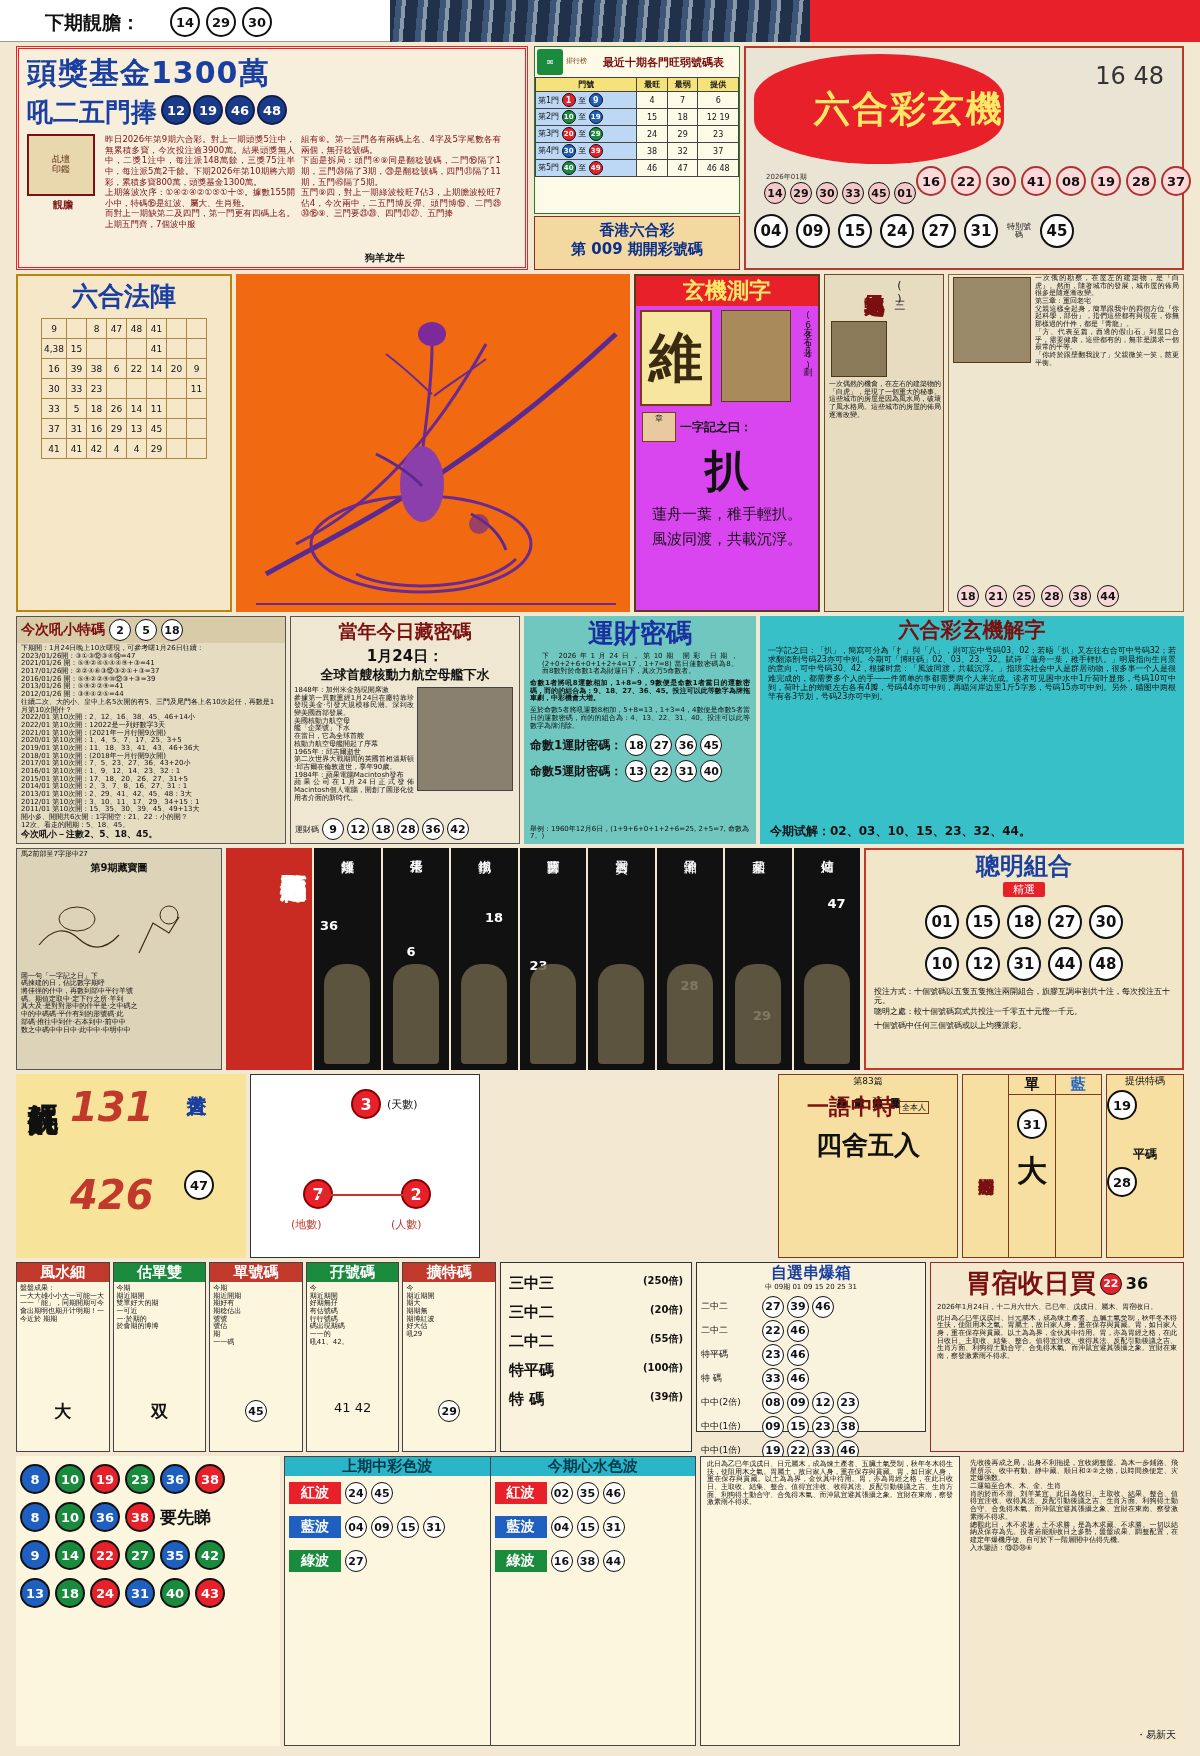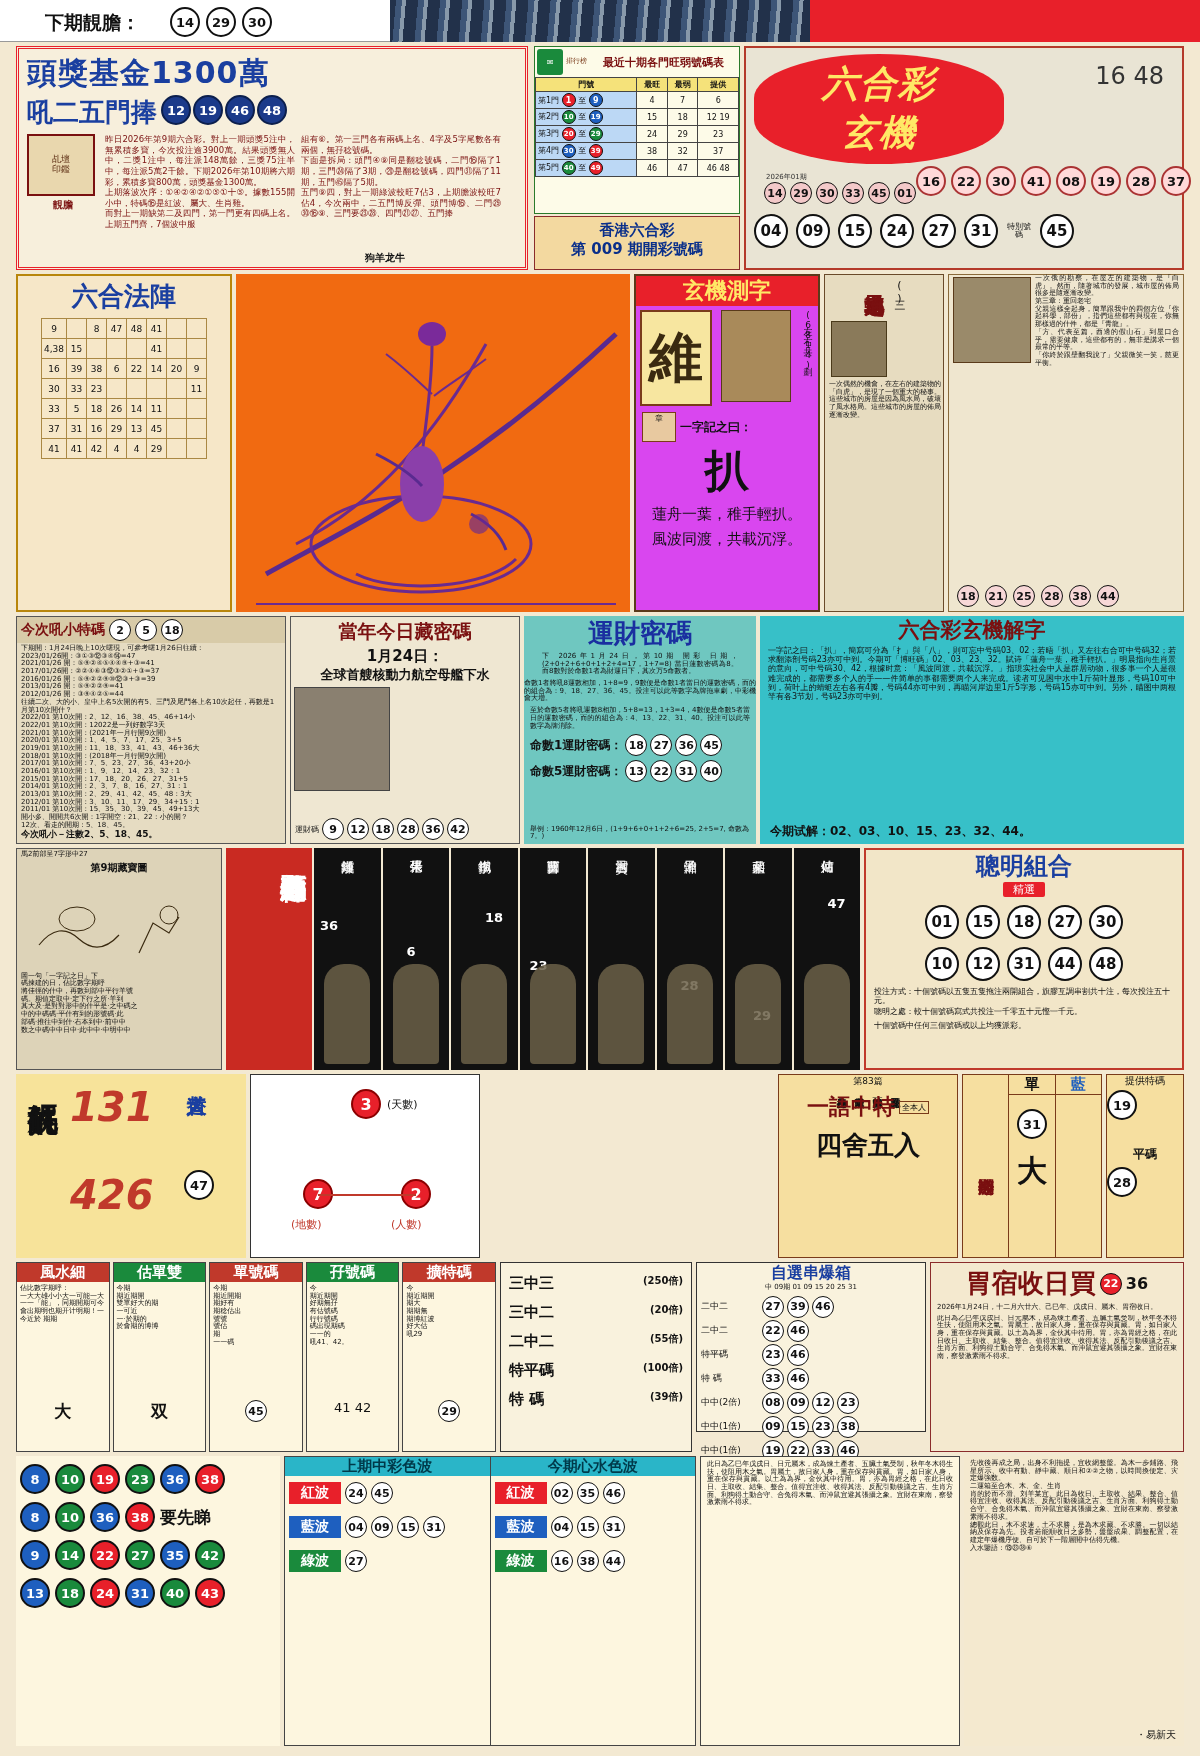--- a/index.html
+++ b/index.html
@@ -197,21 +197,21 @@
     </tbody>
       </table>
   </div>
 
   <div class="abs" id="s3">
     <div style="text-align:center;font-size:15px;font-weight:bold;color:#0a2f8a;padding-top:4px;">香港六合彩</div>
     <div style="text-align:center;font-size:15px;font-weight:bold;color:#0a2f8a;">第 009 期開彩號碼</div>
   </div>
 
   <div class="abs" id="s4">
-    <div style="position:absolute;left:8px;top:6px;width:250px;height:110px;background:#e8202a;border-radius:50%/40%;display:flex;flex-direction:column;align-items:center;justify-content:center;font-style:italic;">
+    <div style="position:absolute;left:8px;top:6px;width:250px;height:110px;background:#e8202a;border-radius:50%/40%;display:flex;align-items:center;justify-content:flex-end;">
       <div style="font-size:36px;font-weight:bold;color:#ffe866;letter-spacing:2px;">六合彩</div>
       <div style="font-size:36px;font-weight:bold;color:#ffe866;letter-spacing:2px;">玄機</div>
     </div>
     <div style="position:absolute;right:18px;top:14px;font-size:24px;color:#333;">16  48</div>
     <div style="position:absolute;left:20px;top:124px;font-size:7px;color:#333;">2026年01期</div>
     <div style="position:absolute;left:18px;top:134px;display:flex;gap:4px;">
       <span class="ball ball-sm" style="background:#f3c9c9;">14</span>
       <span class="ball ball-sm" style="background:#f3c9c9;">29</span>
       <span class="ball ball-sm" style="background:#f3c9c9;">30</span>
       <span class="ball ball-sm" style="background:#f3c9c9;">33</span>
@@ -414,37 +414,47 @@
       <div>12次、看走的開期：5、18、45。</div>
     </div>
     <div style="position:absolute;bottom:2px;left:4px;font-size:9px;font-weight:bold;">今次吼小－注數2、5、18、45。</div>
   </div>
 
   <div class="abs" id="s11">
     <div style="text-align:center;font-size:19px;font-weight:bold;color:#7a1010;padding-top:2px;">當年今日藏密碼</div>
     <div style="text-align:center;font-size:15px;font-weight:bold;margin-top:2px;">1月24日：</div>
     <div style="text-align:center;font-size:13px;font-weight:bold;">全球首艘核動力航空母艦下水</div>
     <div style="display:flex;gap:3px;padding:3px;">
+      <div class="xtiny" style="width:120px;white-space:pre-line;text-align:justify;">1848年：加州米金熱現開席激
+參據第一異數重經1月24日在廠特靠珍發現美金·引發大規模移民潮。深到改變美國西部發展。
+美國核動力航空母
+艦「企業號」下水
+在當日，它為全球首艘
+核動力航空母艦開起了序幕
+1965年：邱吉爾逝世
+第二次世界大戰期間的英國首相溫斯頓·邱吉爾在倫敦逝世，享年90歲。
+1984年：蘋果電腦Macintosh發布
+蘋果公司在1月24日正式發佈Macintosh個人電腦，開創了圖形化使用者介面的新時代。</div>
       <div style="width:96px;height:104px;background:#8a8070;border:1px solid #444;"></div>
     </div>
     <div style="position:absolute;bottom:3px;left:4px;display:flex;gap:3px;align-items:center;">
       <span style="font-size:8px;">運財碼</span>
       <span class="ball ball-sm">9</span>
       <span class="ball ball-sm">12</span>
       <span class="ball ball-sm">18</span>
       <span class="ball ball-sm">28</span>
       <span class="ball ball-sm">36</span>
       <span class="ball ball-sm">42</span>
     </div>
   </div>
 
   <div class="abs" id="s12">
     <div style="text-align:center;font-size:26px;font-weight:bold;color:#1a2fa0;">運財密碼</div>
     <div class="xtiny" style="padding:2px 18px;text-align:justify;">下 2026年1月24日，第10期 開彩 日期，(2+0+2+6+0+1+2+4=17，1+7=8) 當日蓮數密碼為8。而8數對於命數1者為財運日下，其次万5命數者。</div>
-    <div class="xtiny" style="padding:2px 0;text-align:justify;">命數1者將吼8運數相加，1+8=9，9數便是命數1者當日的運數密碼，而的的組合為：9、18、27、36、45。投注可以此等數字為牌拖車劇，中彩機會大增。</div>
+    <div class="xtiny" style="padding:2px 6px;text-align:justify;font-weight:bold;">命數1者將吼8運數相加，1+8=9，9數便是命數1者當日的運數密碼，而的的組合為：9、18、27、36、45。投注可以此等數字為牌拖車劇，中彩機會大增。</div>
     <div class="xtiny" style="padding:2px 6px;text-align:justify;">至於命數5者將吼運數8相加，5+8=13，1+3=4，4數便是命數5者當日的運數密碼，而的的組合為：4、13、22、31、40。投注可以此等數字為牌消除。</div>
     <div style="display:flex;align-items:center;gap:3px;padding:2px 6px;">
       <span style="font-size:12px;font-weight:bold;">命數1運財密碼：</span>
       <span class="ball ball-sm">18</span>
       <span class="ball ball-sm">27</span>
       <span class="ball ball-sm">36</span>
       <span class="ball ball-sm">45</span>
     </div>
     <div style="display:flex;align-items:center;gap:3px;padding:2px 6px;">
       <span style="font-size:12px;font-weight:bold;">命數5運財密碼：</span>
@@ -608,21 +618,21 @@
     <div style="text-align:center;font-size:10px;line-height:1.1;">提供特碼</div>
     <div class="ball ball-md" style="margin:4px auto;">19</div>
     <div style="text-align:center;font-size:12px;font-weight:bold;margin-top:22px;">平碼</div>
     <div class="ball ball-md" style="margin:4px auto;">28</div>
   </div>
 
   <div class="abs" id="s24">
     <div style="display:flex;height:100%;gap:3px;">
       <div style="flex:1;border:1px solid #444;background:#fdf6df;">
         <div style="background:#c0392b;color:#fff;text-align:center;font-size:15px;font-weight:bold;">風水細</div>
-        <div class="xtiny" style="padding:3px;white-space:pre-line;height:118px;overflow:hidden;">佔比數字期呼：
+        <div class="xtiny" style="padding:3px;white-space:pre-line;height:118px;overflow:hidden;">盤盤成果：
 一大大雄小小大一可能一大一一「能」，同期開期可今會出期明也期开计明期！一今近於 期期</div>
         <div style="text-align:center;font-size:17px;font-weight:bold;">大</div>
       </div>
       <div style="flex:1;border:1px solid #444;background:#fdf6df;">
         <div style="background:#1a8a3c;color:#fff;text-align:center;font-size:15px;font-weight:bold;">估單雙</div>
         <div class="xtiny" style="padding:3px;white-space:pre-line;height:118px;overflow:hidden;">今期
 期近期開
 雙單好大的期
 一可近
 一·於期的

